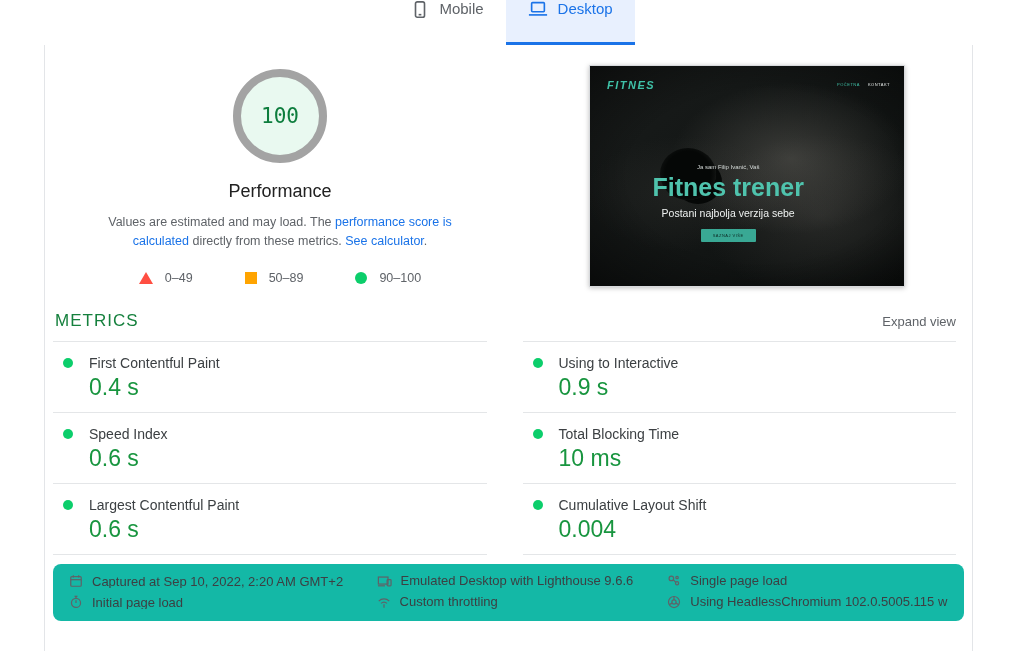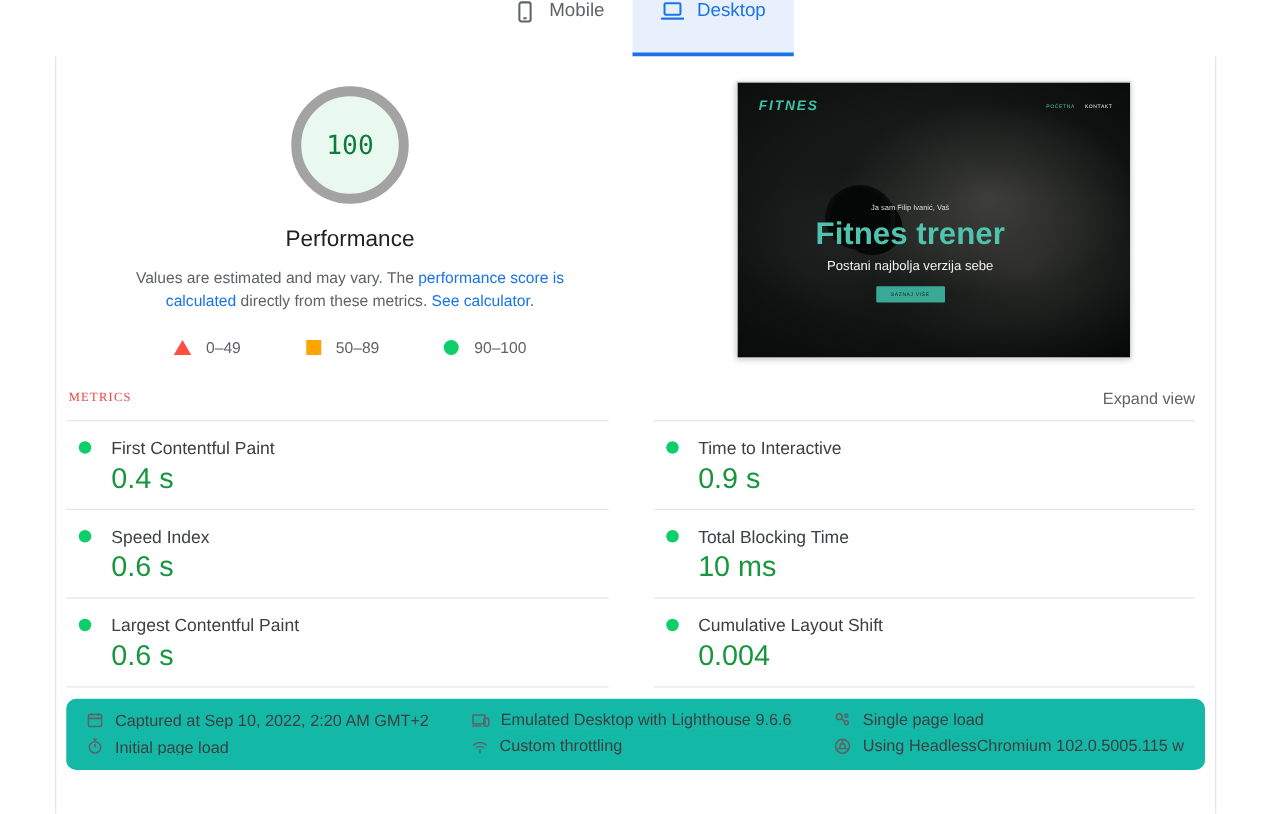--- a/index.html
+++ b/index.html
@@ -99,21 +99,21 @@
     background:#39a894; color:#0c2b25; font-size:4px; letter-spacing:.5px;
     border-radius:1px;
   }
 
   
   .metrics { margin-top:24px; padding:0 16px 0 8px; }
   .metrics-head {
     display:flex; justify-content:space-between; align-items:center;
     padding:0 0 10px 2px;
   }
-  .metrics-label { font-size:10px; letter-spacing:1px; color:#ef4444;font-family:Liberation Serif, serif; }
+  .metrics-label { font-size:17px; letter-spacing:1px; color:#15803d; }
   .expand-view { font-size:13px; color:#5f6368; cursor:pointer; }
   .metrics-grid { display:flex; gap:36px; }
   .mcol { flex:1; border-bottom:1px solid #e4e6e8; }
   .mrow { border-top:1px solid #e4e6e8; padding:13px 0 11px 10px; height:71px; }
   .mname { display:flex; align-items:center; gap:16px; font-size:14px; color:#3c4043; }
   .mdot { width:10px; height:10px; border-radius:50%; background:#0cce6b; flex:none; }
   .mvalue {
     margin-left:26px; margin-top:3px;
     font-size:23px; color:#18953f;
   }
@@ -157,21 +157,21 @@
 </header>
 
 <main class="card">
 
   <section class="score-row">
     <div class="score-col">
       <div class="gauge">
         <span>100</span>
       </div>
       <h2 class="perf-title">Performance</h2>
-      <p class="disclaimer"><span>Values are estimated and may vary. The </span><a>performance score is calculated</a><span> directly from these metrics. </span><a>See calculator</a><span>.</span></p>
+      <p class="disclaimer"><span>Values are estimated and may load. The </span><a>performance score is calculated</a><span> directly from these metrics. </span><a>See calculator</a><span>.</span></p>
       <div class="legend">
         <div class="legend-item">
           <span class="shape-triangle"></span>
           <span>0–49</span>
         </div>
         <div class="legend-item">
           <span class="shape-square"></span>
           <span>50–89</span>
         </div>
         <div class="legend-item">
@@ -226,21 +226,21 @@
             <span class="mdot"></span>
             <span>Largest Contentful Paint</span>
           </div>
           <div class="mvalue">0.6 s</div>
         </div>
       </div>
       <div class="mcol">
         <div class="mrow">
           <div class="mname">
             <span class="mdot"></span>
-            <span>Time to Interactive</span>
+            <span>Using to Interactive</span>
           </div>
           <div class="mvalue">0.9 s</div>
         </div>
         <div class="mrow">
           <div class="mname">
             <span class="mdot"></span>
             <span>Total Blocking Time</span>
           </div>
           <div class="mvalue">10 ms</div>
         </div>

